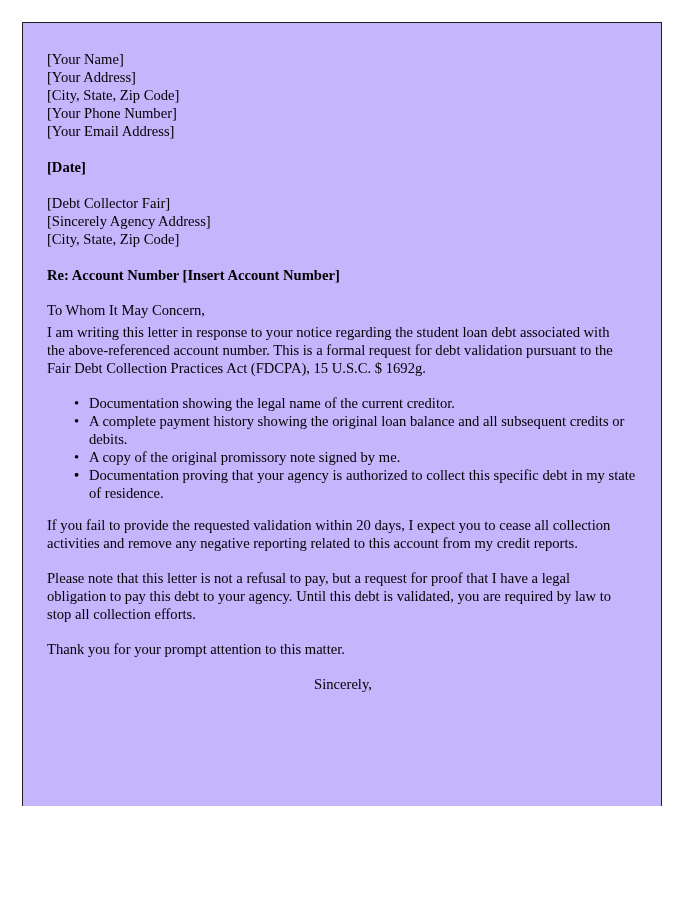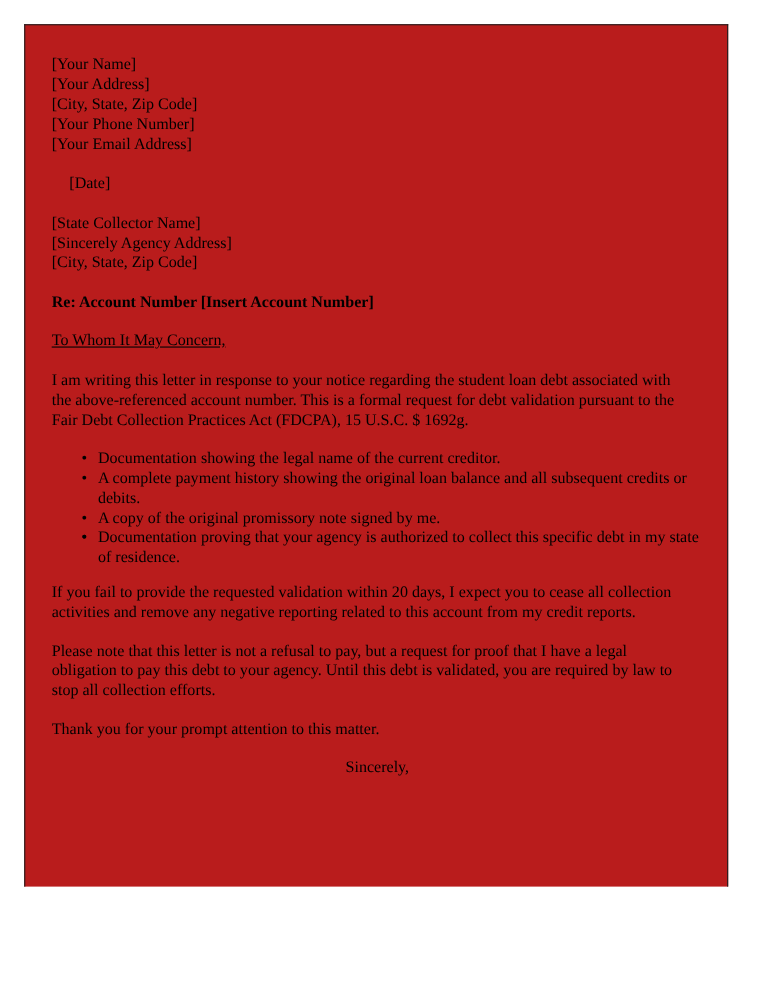--- a/index.html
+++ b/index.html
@@ -25,51 +25,51 @@
     position: absolute;
     left: 22px;
     top: 22px;
     width: 640px;
     height: 784px;
     box-sizing: border-box;
     border-left: 1px solid #231f20;
     border-top: 1px solid #231f20;
     border-right: 1px solid #231f20;
     border-bottom: none;
-    background: #b91c1c;
+    background: #c4b5fd;
   }
   .letter-body {
     position: absolute;
     left: 24px;
     top: 27px;
     width: 592px;
     font-size: 14.6px;
     line-height: 18px;
     text-align: left;
   }
   .addr-block {
     margin: 0 0 18px 0;
   }
   .addr-line {
     display: block;
     white-space: pre;
   }
   .date-block {
-    margin: 0 0 18px 16px;
+    margin: 0 0 18px 0;
+    font-weight: bold;
   }
   .recipient-block {
     margin: 0 0 18px 0;
   }
   .subject-line {
     font-weight: bold;
     margin: 0 0 17px 0;
   }
   .salutation {
-    margin: 0 0 18px 0;
-    text-decoration: underline;
+    margin: 0 0 4px 0;
   }
   .para {
     margin: 0 12px 17px 0;
   }
   .bullet-list {
     list-style: none;
     margin: 7px 0 14px 0;
     padding: 0;
   }
   .bullet-list li {
@@ -106,21 +106,21 @@
         <span class="addr-line">[City, State, Zip Code]</span>
         <span class="addr-line">[Your Phone Number]</span>
         <span class="addr-line">[Your Email Address]</span>
       </div>
 
       <div class="date-block">
         <span class="addr-line">[Date]</span>
       </div>
 
       <div class="recipient-block">
-        <span class="addr-line">[State Collector Name]</span>
+        <span class="addr-line">[Debt Collector Fair]</span>
         <span class="addr-line">[Sincerely Agency Address]</span>
         <span class="addr-line">[City, State, Zip Code]</span>
       </div>
 
       <div class="subject-line">Re: Account Number [Insert Account Number]</div>
 
       <div class="salutation">To Whom It May Concern,</div>
 
       <p class="para">I am writing this letter in response to your notice regarding the student loan debt associated with the above-referenced account number. This is a formal request for debt validation pursuant to the Fair Debt Collection Practices Act (FDCPA), 15 U.S.C. $ 1692g.</p>
 

